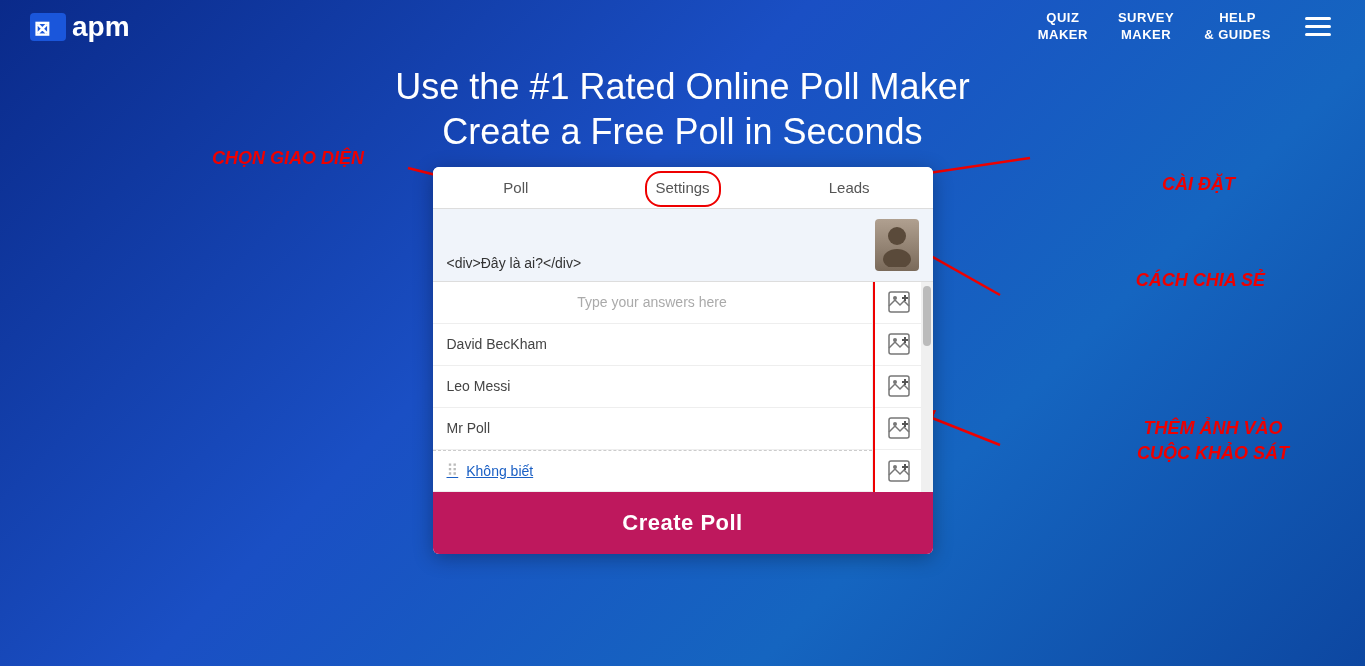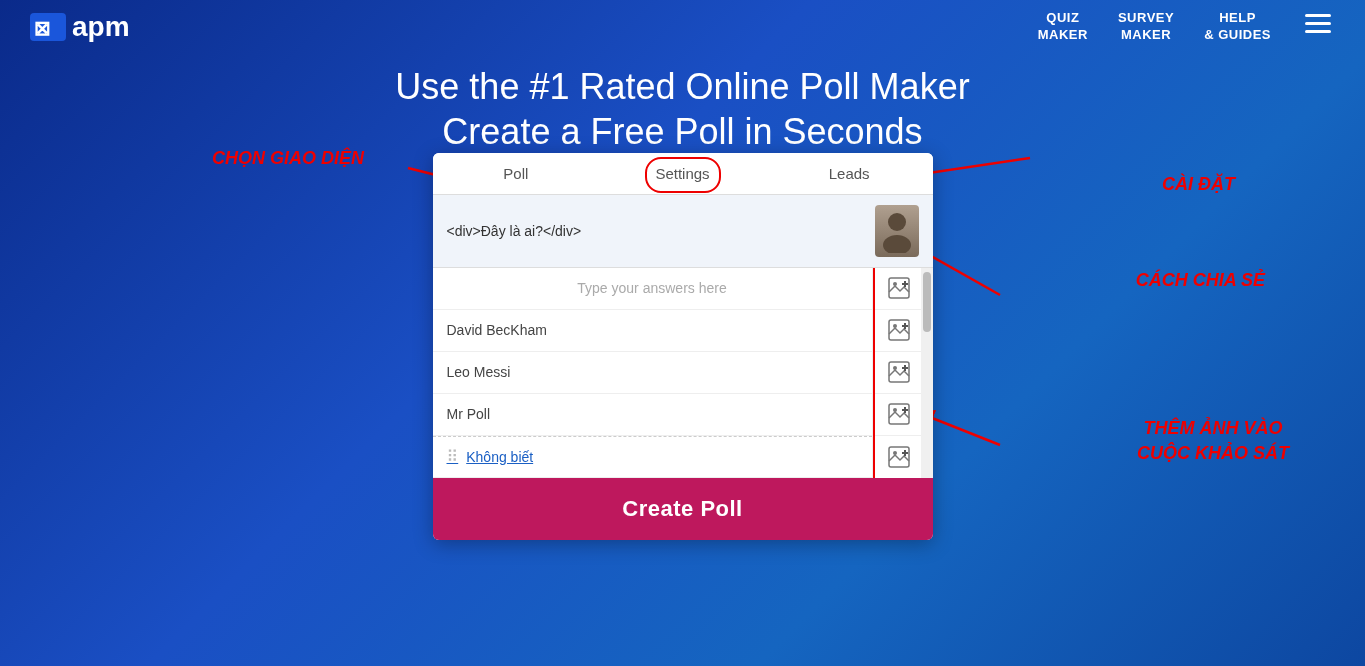--- a/index.html
+++ b/index.html
@@ -27,21 +27,21 @@
       font-size: 28px;
       font-weight: bold;
     }
     .logo-icon {
       width: 36px;
       height: 28px;
       margin-right: 6px;
     }
     .nav-links {
       display: flex;
-      align-items: flex-start;
+      align-items: center;
       gap: 30px;
     }
     .nav-item {
       color: white;
       text-align: center;
       font-size: 13px;
       font-weight: bold;
       cursor: pointer;
       line-height: 1.3;
       letter-spacing: 0.5px;
@@ -58,20 +58,21 @@
       width: 26px;
       height: 3px;
       background: white;
       border-radius: 2px;
     }
 
     
     .hero {
       text-align: center;
       margin-top: 10px;
+      margin-bottom: 14px;
     }
     .hero h1 {
       color: white;
       font-size: 36px;
       font-weight: 400;
       line-height: 1.3;
     }
     .hero h2 {
       color: white;
       font-size: 36px;
@@ -141,21 +142,21 @@
       border-radius: 16px;
       pointer-events: none;
     }
     .tab.share-circled::after {
       width: 64px;
     }
 
     
     .question-row {
       display: flex;
-      align-items: center;
+      align-items: flex-end;
       padding: 10px 14px;
       background: #f0f4fa;
       border-bottom: 1px solid #ddd;
       gap: 2px;
     }
     .question-text {
       flex: 1;
       font-size: 14px;
       color: #333;
       word-break: break-all;

